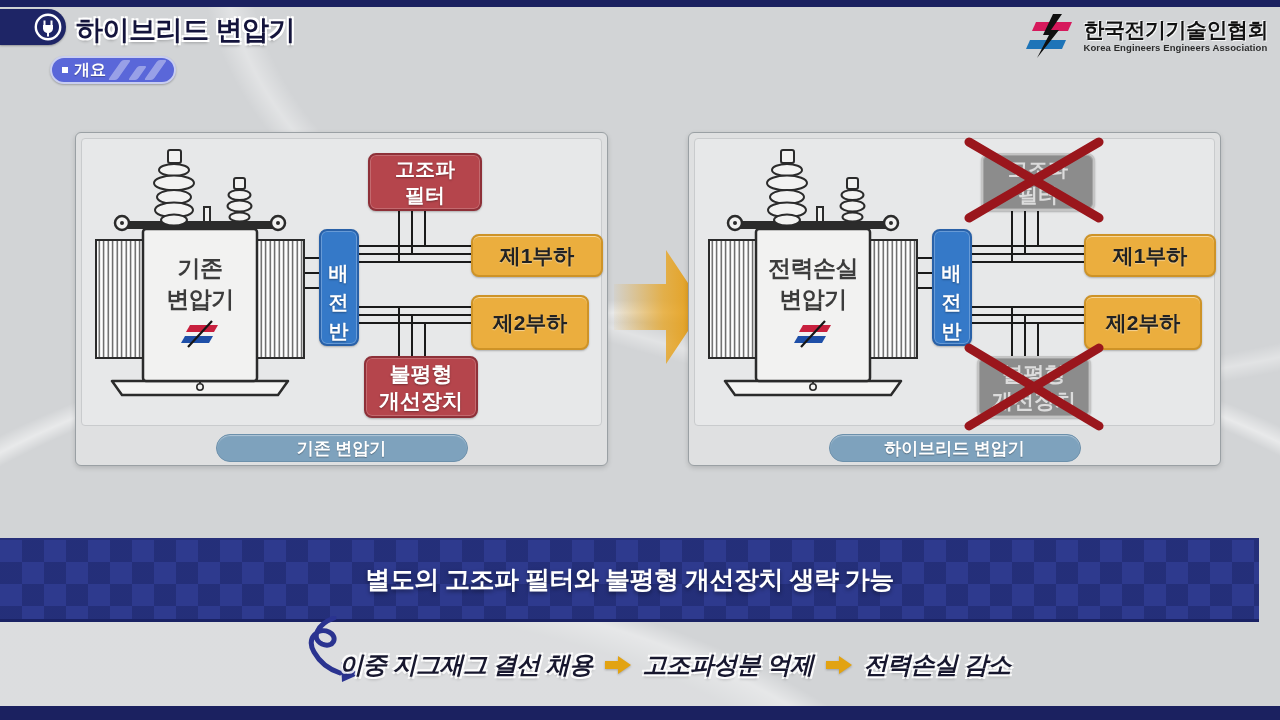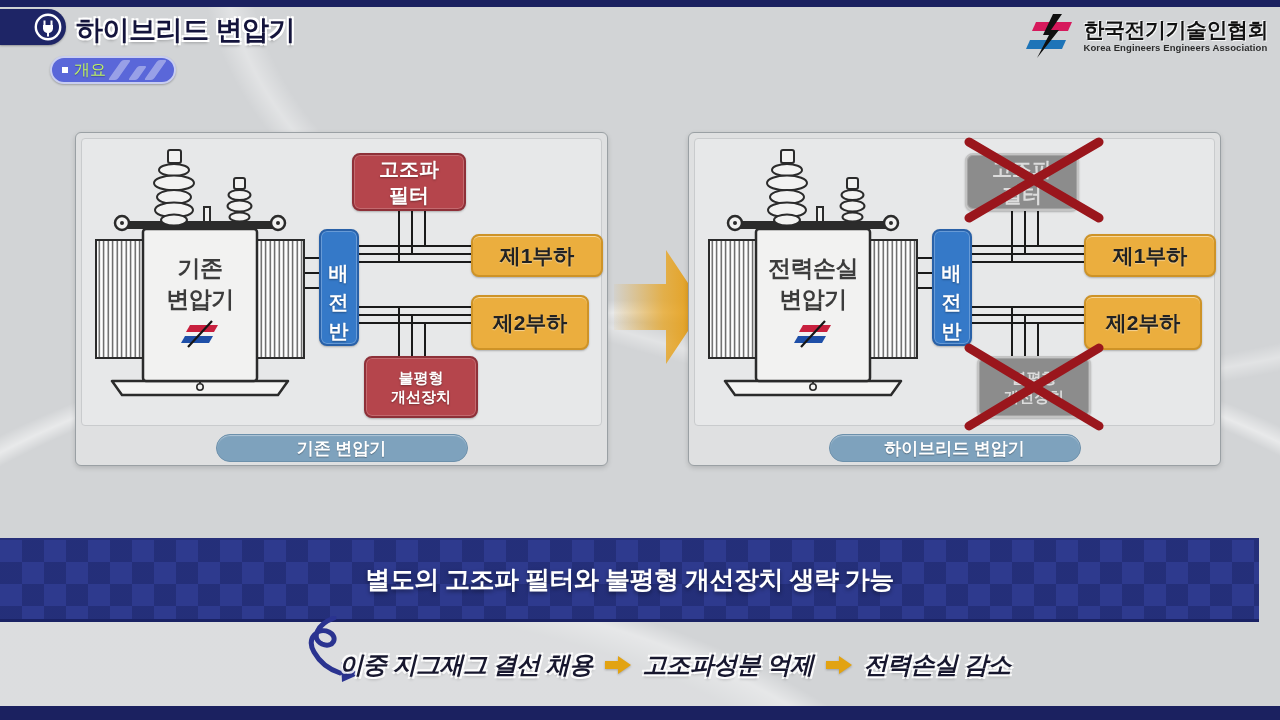--- a/index.html
+++ b/index.html
@@ -23,21 +23,21 @@
   .title-tab { position:absolute; left:0; top:9px; width:66px; height:36px; background:#1e2566;
     border-radius:0 18px 18px 0; box-shadow:0 1px 2px rgba(0,0,0,0.3); }
   .title-tab svg { position:absolute; left:33px; top:3px; }
   .page-title { position:absolute; left:76px; top:12px; font-size:27px; font-weight:800; color:#14143c;
     letter-spacing:-0.5px;
     text-shadow:-2px -2px 0 #fff, 2px -2px 0 #fff, -2px 2px 0 #fff, 2px 2px 0 #fff, 0 3px 3px rgba(0,0,0,0.25); }
   .badge { position:absolute; left:50px; top:56px; height:28px; min-width:112px; background:#5a67d9;
     border:2px solid #c9cef0; border-radius:15px; display:flex; align-items:center; gap:6px;
     padding:0 14px 0 10px; overflow:hidden; box-shadow:0 1px 2px rgba(0,0,0,0.25); }
   .badge .bullet { width:6px; height:6px; background:#fff; flex:0 0 auto; }
-  .badge .label { color:#bef264; font-size:16px; font-weight:400; text-shadow:0 1px 1px rgba(0,0,0,0.3); white-space:nowrap; }
+  .badge .label { color:#ffffff; font-size:16px; font-weight:700; text-shadow:0 1px 1px rgba(0,0,0,0.3); white-space:nowrap; }
   .badge .stripe { display:inline-block; width:9px; height:20px; background:rgba(255,255,255,0.38);
     transform:skewX(-35deg); border-radius:2px; margin-left:3px; flex:0 0 auto; }
   .badge .stripe.s2 { height:14px; align-self:flex-end; margin-bottom:2px; }
 
   .logo { position:absolute; right:12px; top:14px; display:flex; align-items:center; gap:8px; }
   .logo-text { text-align:left; }
   .logo-name { font-size:21px; font-weight:800; color:#121212; letter-spacing:-0.5px; line-height:1;
     text-shadow:-1px -1px 0 rgba(255,255,255,0.8), 1px 1px 0 rgba(255,255,255,0.8); }
   .logo-sub { font-size:9.5px; font-weight:700; color:#2c2c2c; margin-top:2px; letter-spacing:0.1px; }
 
@@ -53,22 +53,22 @@
     font-weight:700; color:#3c3c3c; line-height:1.35; white-space:pre-line; letter-spacing:-0.5px; }
   .box { position:absolute; display:flex; align-items:center; justify-content:center; text-align:center;
     font-weight:700; border-radius:8px; white-space:pre-line; line-height:1.3; }
   .board { left:243px; top:96px; width:40px; height:117px; background:#3579c8; border:2px solid #2961a8;
     color:#fff; font-size:20px; box-shadow:inset 0 0 0 1px rgba(255,255,255,0.25), 0 1px 2px rgba(0,0,0,0.25);
     writing-mode:vertical-rl; text-orientation:upright; letter-spacing:9px; padding-top:9px;
     text-shadow:0 1px 2px rgba(0,0,0,0.35); }
   .red { background:#b5454c; border:2px solid #8e3038; color:#fff; font-size:20px;
     box-shadow:inset 0 0 0 1px rgba(255,255,255,0.2), 0 1px 2px rgba(0,0,0,0.25);
     text-shadow:0 1px 2px rgba(0,0,0,0.35); }
-  .filter { left:276px; top:20px; width:114px; height:58px; }
-  .unbal { left:288px; top:223px; width:114px; height:62px; font-size:15px; }
+  .filter { left:292px; top:20px; width:114px; height:58px; }
+  .unbal { left:288px; top:223px; width:114px; height:62px; font-size:21px; }
   .yellow { background:#ebae3e; border:2px solid #ce9327; color:#222;
     box-shadow:inset 0 1px 0 rgba(255,255,255,0.5), 0 1px 2px rgba(0,0,0,0.25);
     font-size:21px; text-shadow:0 1px 1px rgba(255,255,255,0.45); }
   .load1 { left:395px; top:101px; width:132px; height:43px; }
   .load2 { left:395px; top:162px; width:118px; height:55px; }
   .removed { background:#8c8c8c !important; border-color:#c4c4c4 !important; color:#dcdcdc !important;
     text-shadow:none; }
   .xmark { position:absolute; pointer-events:none; }
   .x-filter { left:270px; top:2px; }
   .x-unbal { left:270px; top:207px; }

